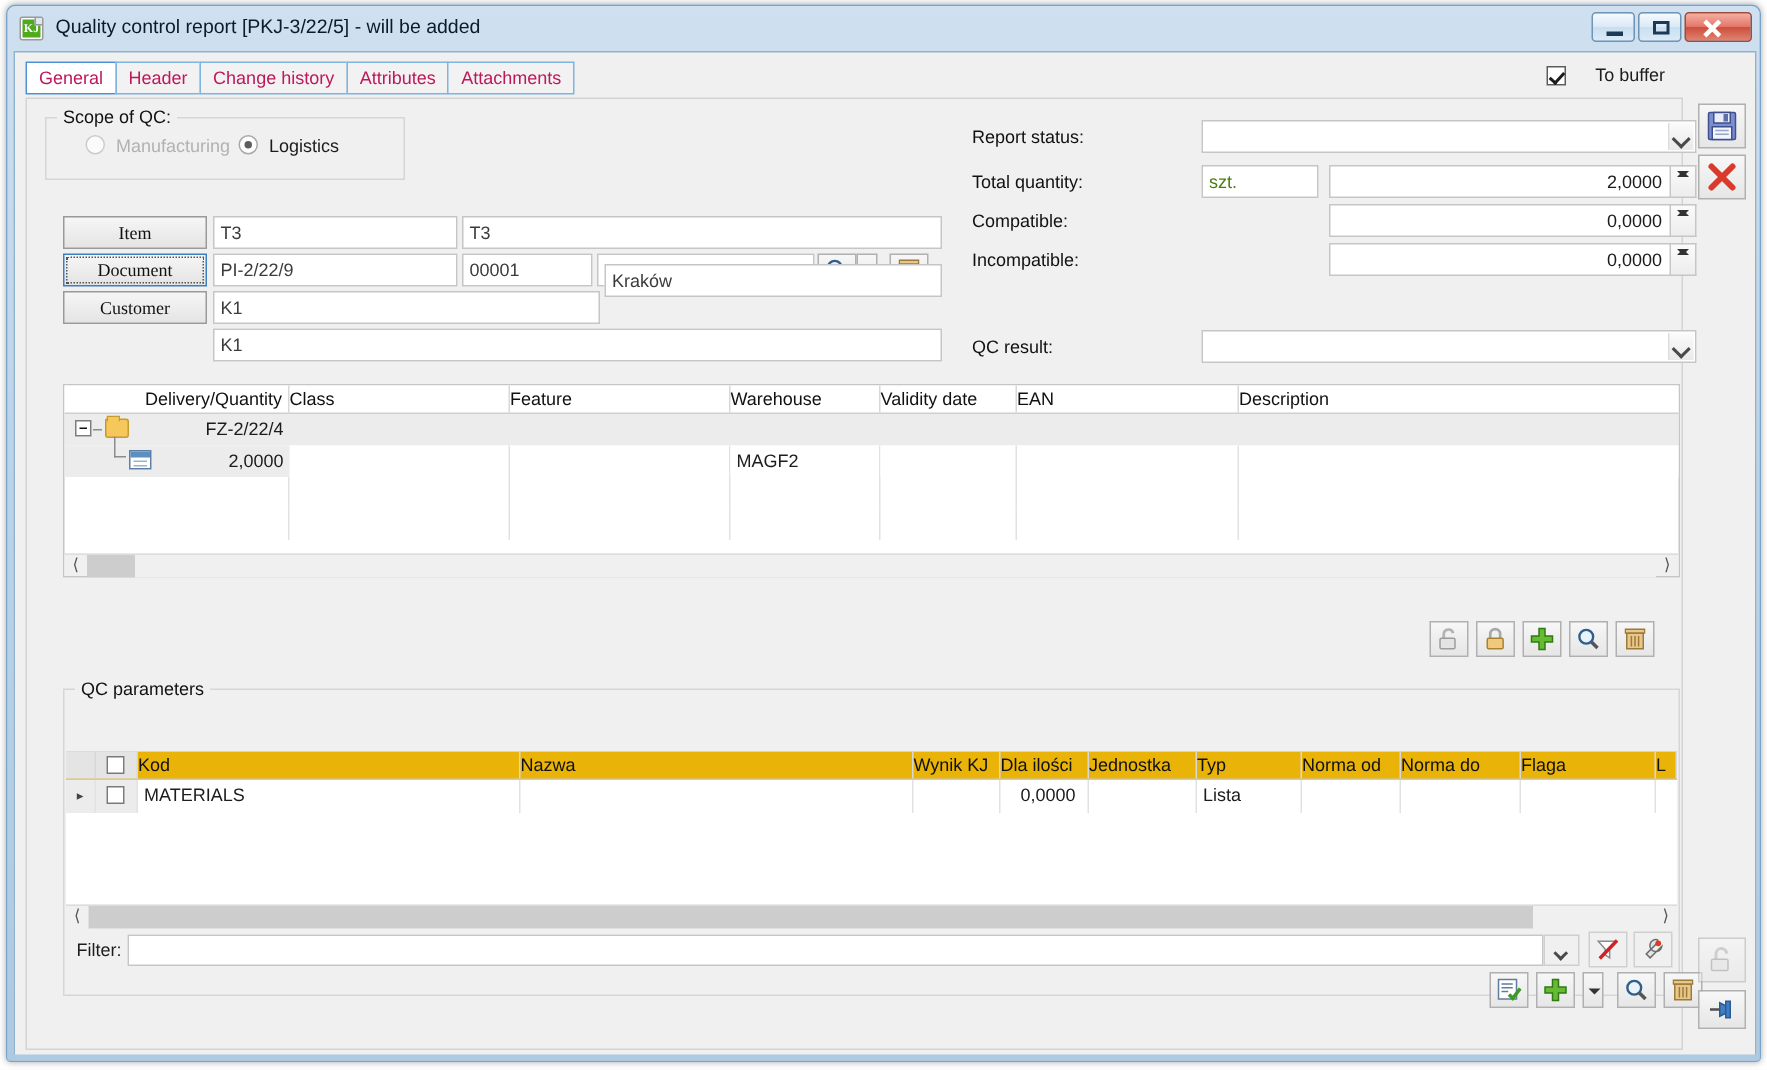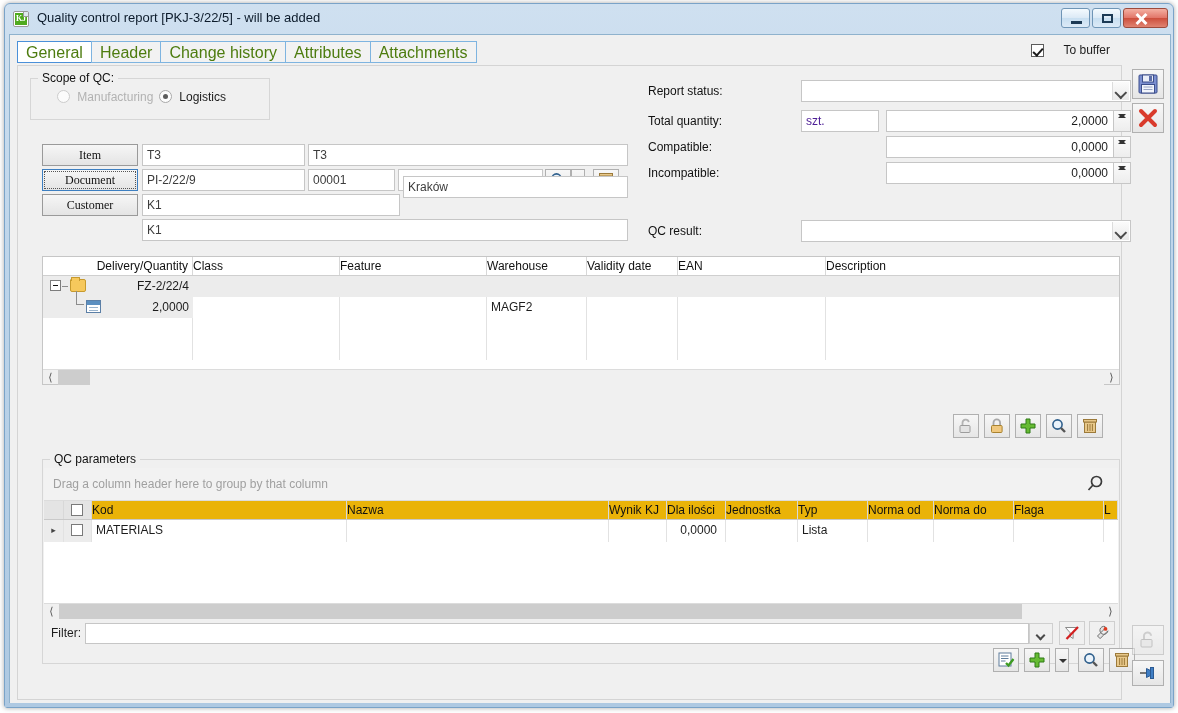--- a/index.html
+++ b/index.html
@@ -95,24 +95,24 @@
     background: #f0f0f0;
     border: 1px solid #8fb2cd;
   }
 
   
   .tabstrip { position: absolute; left: 7px; top: 6px; height: 22px; display: flex; }
   .tab {
     height: 22px;
     padding: 0 8px;
     line-height: 21px;
-    font-size: 16px;
+    font-size: 12px;
     border: 1px solid #7eb4e0;
     background: #f2f2f2;
-    color: #4d7c0f;
+    color: #be185d;
     margin-right: -1px;
   }
   .tab.active {
     background: #ffffff;
     border-color: #4a90d9;
     font-weight: normal;
   }
 
   .tobuffer {
     position: absolute; right: 60px; top: 8px;
@@ -190,21 +190,21 @@
     background: #ffffff;
     border: 1px solid #c6c6c6;
     font-size: 12px;
     color: #3c3c3c;
     padding: 0 4px;
     line-height: 20px;
     overflow: hidden;
     white-space: nowrap;
   }
   .fld.num { text-align: right; padding-right: 5px; color: #1b1b1b; }
-  .fld.grey { background: #ffffff; color: #4c1d95; }
+  .fld.grey { background: #ffffff; color: #4d7c0f; }
 
   .lblright { font-size: 12px; color: #111; }
 
   .combo {
     background: #ffffff;
     border: 1px solid #c6c6c6;
     position: relative;
   }
   .combo .arrow {
     position: absolute; right: 1px; top: 1px;
@@ -580,27 +580,20 @@
             <line x1="4.6" y1="5.5" x2="4.6" y2="12.5" stroke="#9c7a3a"></line>
             <line x1="7" y1="5.5" x2="7" y2="12.5" stroke="#9c7a3a"></line>
             <line x1="9.4" y1="5.5" x2="9.4" y2="12.5" stroke="#9c7a3a"></line>
           </svg>
         </div>
       </div>
 
       <div class="groupbox" style="left:24px; top:393px; width:1078px; height:205px;">
         <div class="gb-legend">QC parameters</div>
 
-        <div class="grouppanel" style="left:1px; top:8px; width:1074px; height:33px; border-bottom:1px solid #dcdcdc;">
-          <span style="position:absolute; left:9px; top:9px;">Drag a column header here to group by that column</span>
-          <svg style="position:absolute; right:12px; top:5px;" width="22" height="22" viewBox="0 0 22 22">
-            <circle cx="12.5" cy="8.5" r="5" fill="none" stroke="#3b3b3b" stroke-width="1.7"></circle>
-            <line x1="9" y1="12" x2="4.5" y2="17" stroke="#3b3b3b" stroke-width="1.7"></line>
-          </svg>
-        </div>
 
         <div style="position:absolute; left:1px; top:41px; width:1074px; height:117px; background:#fff;">
           <div class="ghead" style="background:#eab308; border-bottom:1px solid #c9c9c9;">
             <div class="gh" style="width:20px; background:#e4e4e4;"></div>
             <div class="gh" style="width:28px; position:relative; background:#e4e4e4;">
               <span class="cellchk" style="position:absolute; left:7px; top:3px;"></span>
             </div>
             <div class="gh" style="width:255px;">Kod</div>
             <div class="gh" style="width:262px;">Nazwa</div>
             <div class="gh" style="width:58px;">Wynik KJ</div>

